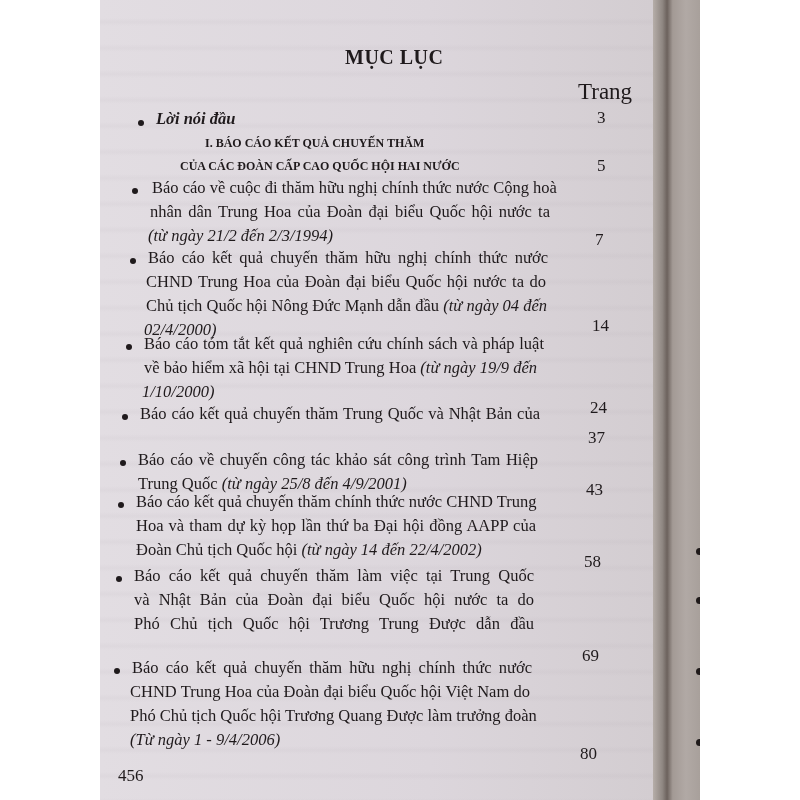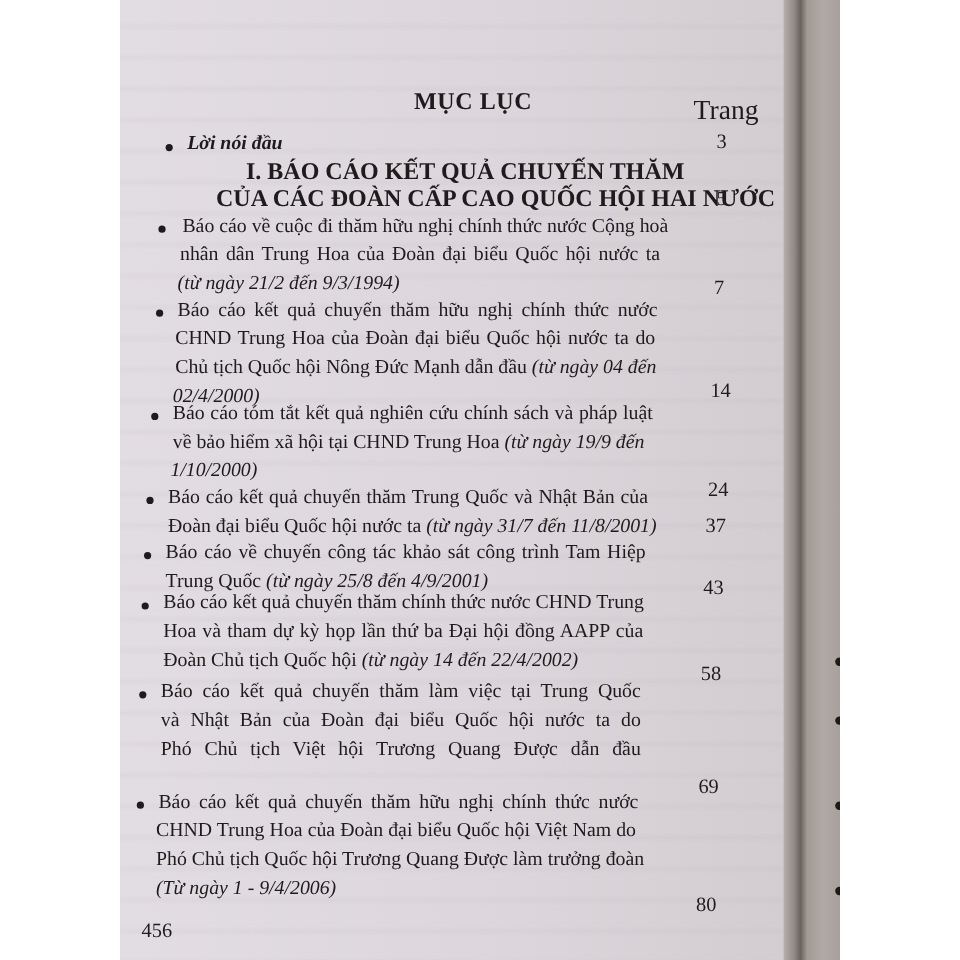--- a/index.html
+++ b/index.html
@@ -19,23 +19,23 @@
     }
     .edge-dot {
       position: absolute; left: 596px; width: 7px; height: 7px; border-radius: 50%;
       background: #1f1a1a;
     }
     .ghost {
       position: absolute; left: 0; top: 0; width: 553px; height: 800px;
       background: repeating-linear-gradient(180deg, rgba(150,140,150,0) 0px, rgba(150,140,150,0) 18px, rgba(150,140,150,0.06) 22px, rgba(150,140,150,0) 26px);
     }
     .txt { position: absolute; color: #1f1a1c; font-size: 16.5px; line-height: 24px; white-space: nowrap; }
-    .title { left: 245px; top: 45px; font-size: 20px; font-weight: bold; letter-spacing: 0.5px; margin-top: 28px; }
+    .title { left: 245px; top: 45px; font-size: 20px; font-weight: bold; letter-spacing: 0.5px; }
     .trang { left: 478px; top: 80px; font-size: 23px; }
-    .sec { font-weight: bold; font-size: 20px; }
+    .sec { font-weight: bold; font-size: 12px; }
     .bullet {
       position: absolute; width: 6px; height: 6px; border-radius: 50%; background: #1f1a1c;
     }
     .it { font-style: italic; }
     .pg { position: absolute; font-size: 17px; color: #1f1a1c; }
     .entry-line { position: absolute; font-size: 16.5px; line-height: 24px; color: #1f1a1c; white-space: nowrap; }
     .just { text-align: justify; text-align-last: justify; width: 400px; }
     .folio { position: absolute; left: 18px; top: 766px; font-size: 17px; color: #1f1a1c; }
   </style>
 </head>
@@ -56,56 +56,55 @@
   <div class="txt it" style="left:56px; top:107px; font-weight:bold">Lời nói đầu</div>
   <div class="pg" style="left:497px; top:108px">3</div>
 
   <div class="txt sec" style="left:105px; top:131px">I. BÁO CÁO KẾT QUẢ CHUYẾN THĂM</div>
   <div class="txt sec" style="left:80px; top:154px">CỦA CÁC ĐOÀN CẤP CAO QUỐC HỘI HAI NƯỚC</div>
   <div class="pg" style="left:497px; top:156px">5</div>
 
   <div class="bullet" style="left:32px; top:188px"></div>
   <div class="entry-line just" style="left:50px; top:200px">nhân dân Trung Hoa của Đoàn đại biểu Quốc hội nước ta</div>
   <div class="entry-line just" style="left:52px; top:176px">Báo cáo về cuộc đi thăm hữu nghị chính thức nước Cộng hoà</div>
-  <div class="entry-line it" style="left:48px; top:224px">(từ ngày 21/2 đến 9/3/1994)</div>
+  <div class="entry-line it" style="left:48px; top:224px">(từ ngày 21/2 đến 2/3/1994)</div>
   <div class="pg" style="left:495px; top:230px">7</div>
 
   <div class="bullet" style="left:30px; top:258px"></div>
   <div class="entry-line just" style="left:48px; top:246px">Báo cáo kết quả chuyến thăm hữu nghị chính thức nước</div>
   <div class="entry-line just" style="left:46px; top:270px">CHND Trung Hoa của Đoàn đại biểu Quốc hội nước ta do</div>
   <div class="entry-line" style="left:46px; top:294px"><span>Chủ tịch Quốc hội Nông Đức Mạnh dẫn đầu</span> <span class="it">(từ ngày 04 đến</span></div>
   <div class="entry-line it" style="left:44px; top:318px">02/4/2000)</div>
   <div class="pg" style="left:492px; top:316px">14</div>
 
   <div class="bullet" style="left:26px; top:344px"></div>
   <div class="entry-line just" style="left:44px; top:332px">Báo cáo tóm tắt kết quả nghiên cứu chính sách và pháp luật</div>
   <div class="entry-line" style="left:44px; top:356px"><span>về bảo hiểm xã hội tại CHND Trung Hoa</span> <span class="it">(từ ngày 19/9 đến</span></div>
   <div class="entry-line it" style="left:42px; top:380px">1/10/2000)</div>
   <div class="pg" style="left:490px; top:398px">24</div>
 
   <div class="bullet" style="left:22px; top:414px"></div>
   <div class="entry-line just" style="left:40px; top:402px">Báo cáo kết quả chuyến thăm Trung Quốc và Nhật Bản của</div>
-  <div class="entry-line" style="left:40px; top:426px"><span>Đoàn đại biểu Quốc hội nước ta</span> <span class="it">(từ ngày 31/7 đến 11/8/2001)</span></div>
   <div class="pg" style="left:488px; top:428px">37</div>
 
   <div class="bullet" style="left:20px; top:460px"></div>
   <div class="entry-line just" style="left:38px; top:448px">Báo cáo về chuyến công tác khảo sát công trình Tam Hiệp</div>
   <div class="entry-line" style="left:38px; top:472px"><span>Trung Quốc</span> <span class="it">(từ ngày 25/8 đến 4/9/2001)</span></div>
   <div class="pg" style="left:486px; top:480px">43</div>
 
   <div class="bullet" style="left:18px; top:502px"></div>
   <div class="entry-line just" style="left:36px; top:490px">Báo cáo kết quả chuyến thăm chính thức nước CHND Trung</div>
   <div class="entry-line just" style="left:36px; top:514px">Hoa và tham dự kỳ họp lần thứ ba Đại hội đồng AAPP của</div>
   <div class="entry-line" style="left:36px; top:538px"><span>Đoàn Chủ tịch Quốc hội</span> <span class="it">(từ ngày 14 đến 22/4/2002)</span></div>
   <div class="pg" style="left:484px; top:552px">58</div>
 
   <div class="bullet" style="left:16px; top:576px"></div>
   <div class="entry-line just" style="left:34px; top:564px">Báo cáo kết quả chuyến thăm làm việc tại Trung Quốc</div>
   <div class="entry-line just" style="left:34px; top:588px">và Nhật Bản của Đoàn đại biểu Quốc hội nước ta do</div>
-  <div class="entry-line just" style="left:34px; top:612px">Phó Chủ tịch Việt hội Trương Quang Được dẫn đầu</div>
+  <div class="entry-line just" style="left:34px; top:612px">Phó Chủ tịch Quốc hội Trương Trung Được dẫn đầu</div>
   <div class="pg" style="left:482px; top:646px">69</div>
 
   <div class="bullet" style="left:14px; top:668px"></div>
   <div class="entry-line just" style="left:32px; top:656px">Báo cáo kết quả chuyến thăm hữu nghị chính thức nước</div>
   <div class="entry-line just" style="left:30px; top:680px">CHND Trung Hoa của Đoàn đại biểu Quốc hội Việt Nam do</div>
   <div class="entry-line just" style="left:30px; top:704px">Phó Chủ tịch Quốc hội Trương Quang Được làm trưởng đoàn</div>
   <div class="entry-line it" style="left:30px; top:728px">(Từ ngày 1 - 9/4/2006)</div>
   <div class="pg" style="left:480px; top:744px">80</div>
 
   <div class="folio">456</div>

